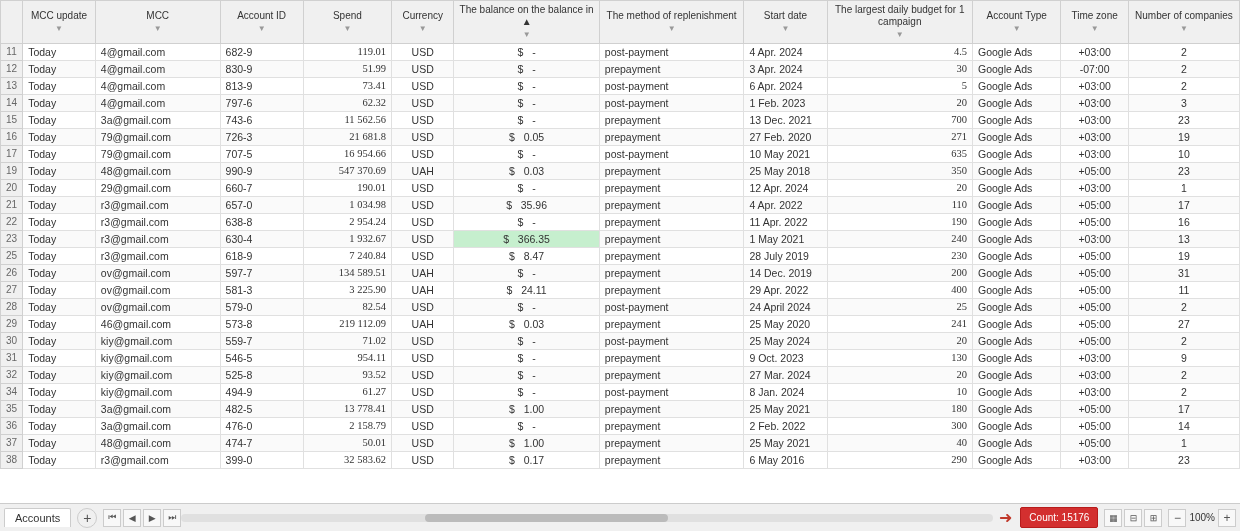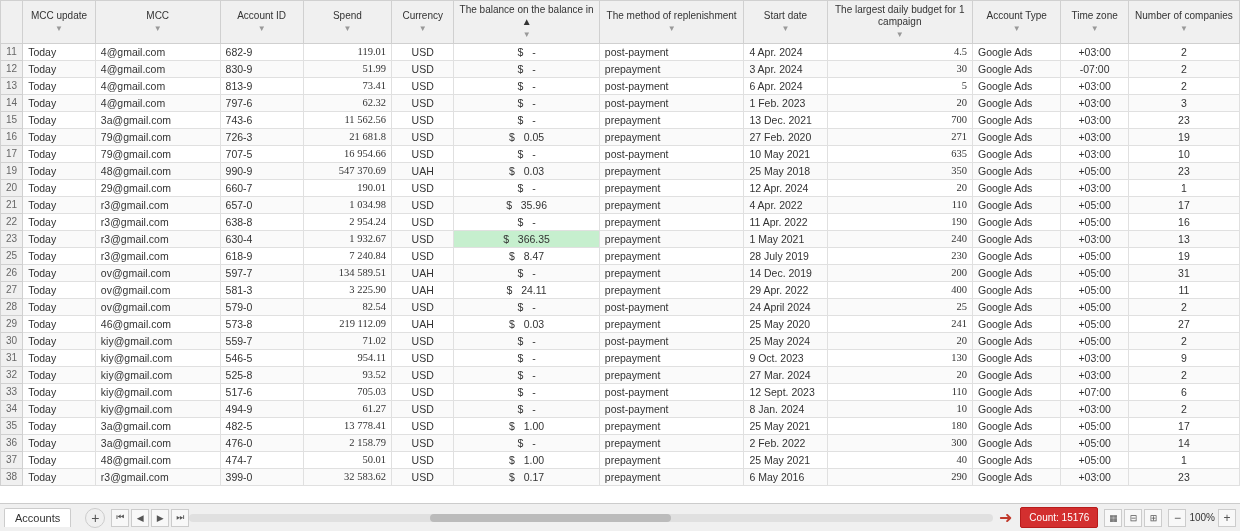--- a/index.html
+++ b/index.html
@@ -80,21 +80,21 @@
     
     .sheet-tab {
       display: flex;
       align-items: flex-end;
       background: white;
       border: 1px solid #ccc;
       border-bottom: none;
       padding: 3px 10px;
       font-size: 11px;
       cursor: pointer;
-      margin-right: 10px;
+      margin-right: 2px;
       border-radius: 2px 2px 0 0;
       color: #333;
     }
     
     .add-sheet-btn {
       width: 20px;
       height: 20px;
       border: 1px solid #ccc;
       background: #f0f0f0;
       border-radius: 50%;
@@ -560,35 +560,20 @@
     <td>525-8</td>
     <td class="text-right">93.52</td>
     <td class="text-center">USD</td>
     <td class="text-center">$ &nbsp; -</td>
     <td>prepayment</td>
     <td>27 Mar. 2024</td>
     <td class="text-right">20</td>
     <td>Google Ads</td>
     <td class="text-center">+03:00</td>
     <td class="text-center">2</td>
-  </tr>
-          <tr>
-    <td class="row-num">33</td>
-    <td>Today</td>
-    <td>kiy@gmail.com</td>
-    <td>517-6</td>
-    <td class="text-right">705.03</td>
-    <td class="text-center">USD</td>
-    <td class="text-center">$ &nbsp; -</td>
-    <td>post-payment</td>
-    <td>12 Sept. 2023</td>
-    <td class="text-right">110</td>
-    <td>Google Ads</td>
-    <td class="text-center">+07:00</td>
-    <td class="text-center">6</td>
   </tr>
           <tr>
     <td class="row-num">34</td>
     <td>Today</td>
     <td>kiy@gmail.com</td>
     <td>494-9</td>
     <td class="text-right">61.27</td>
     <td class="text-center">USD</td>
     <td class="text-center">$ &nbsp; -</td>
     <td>post-payment</td>

